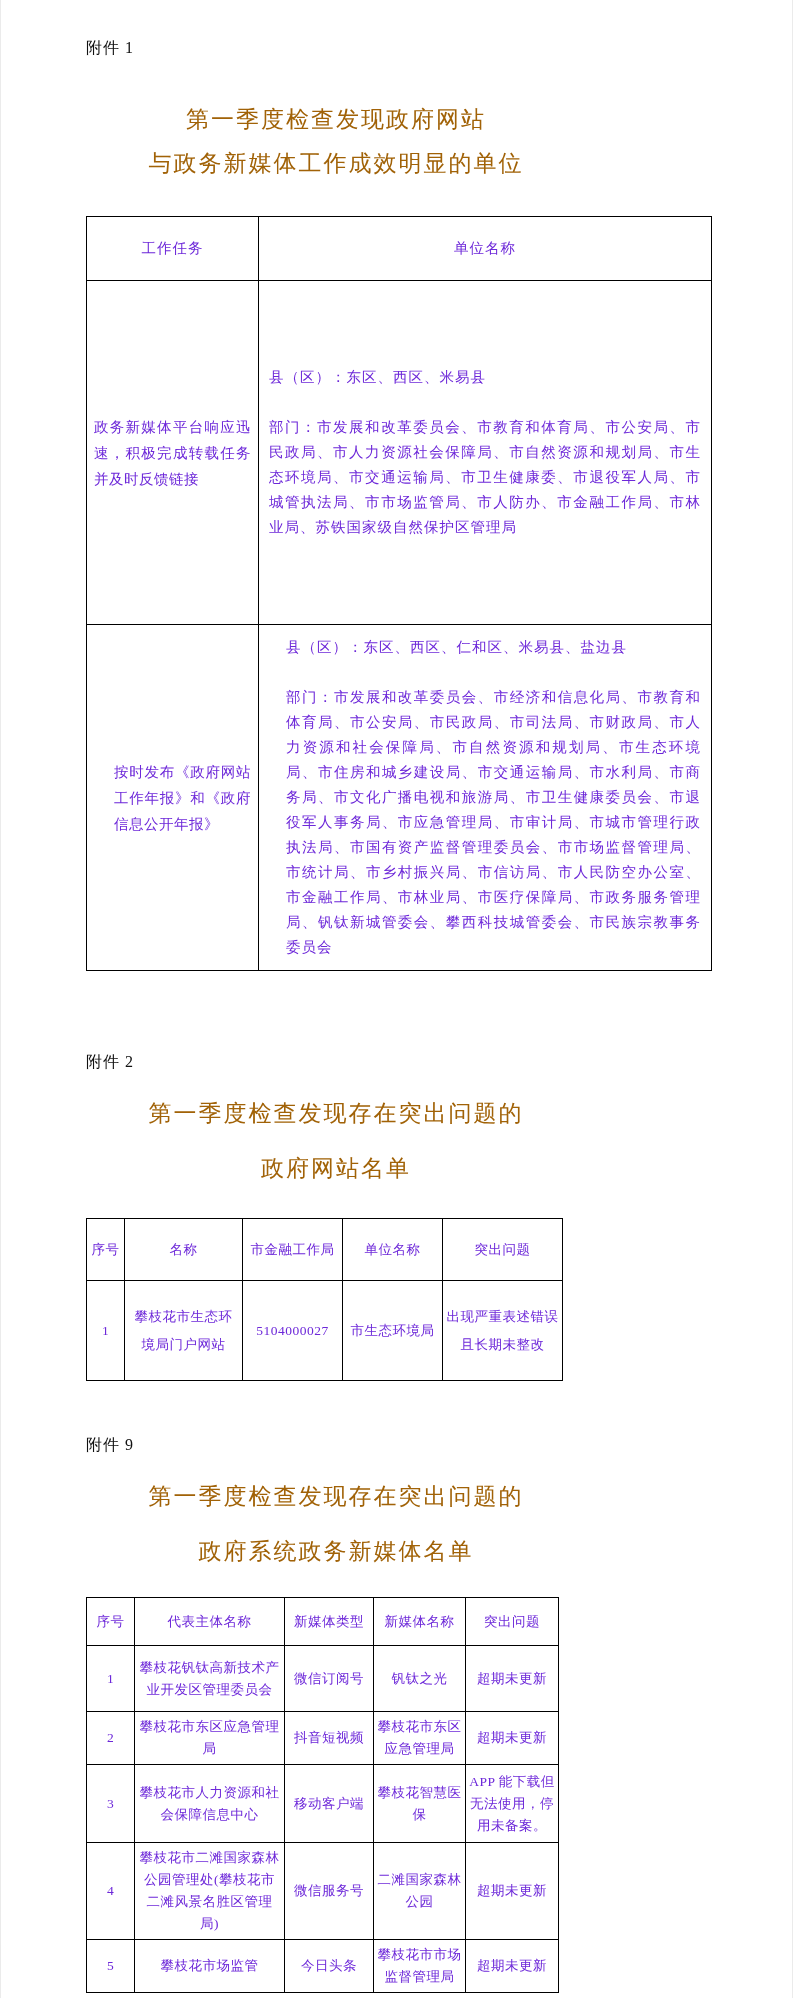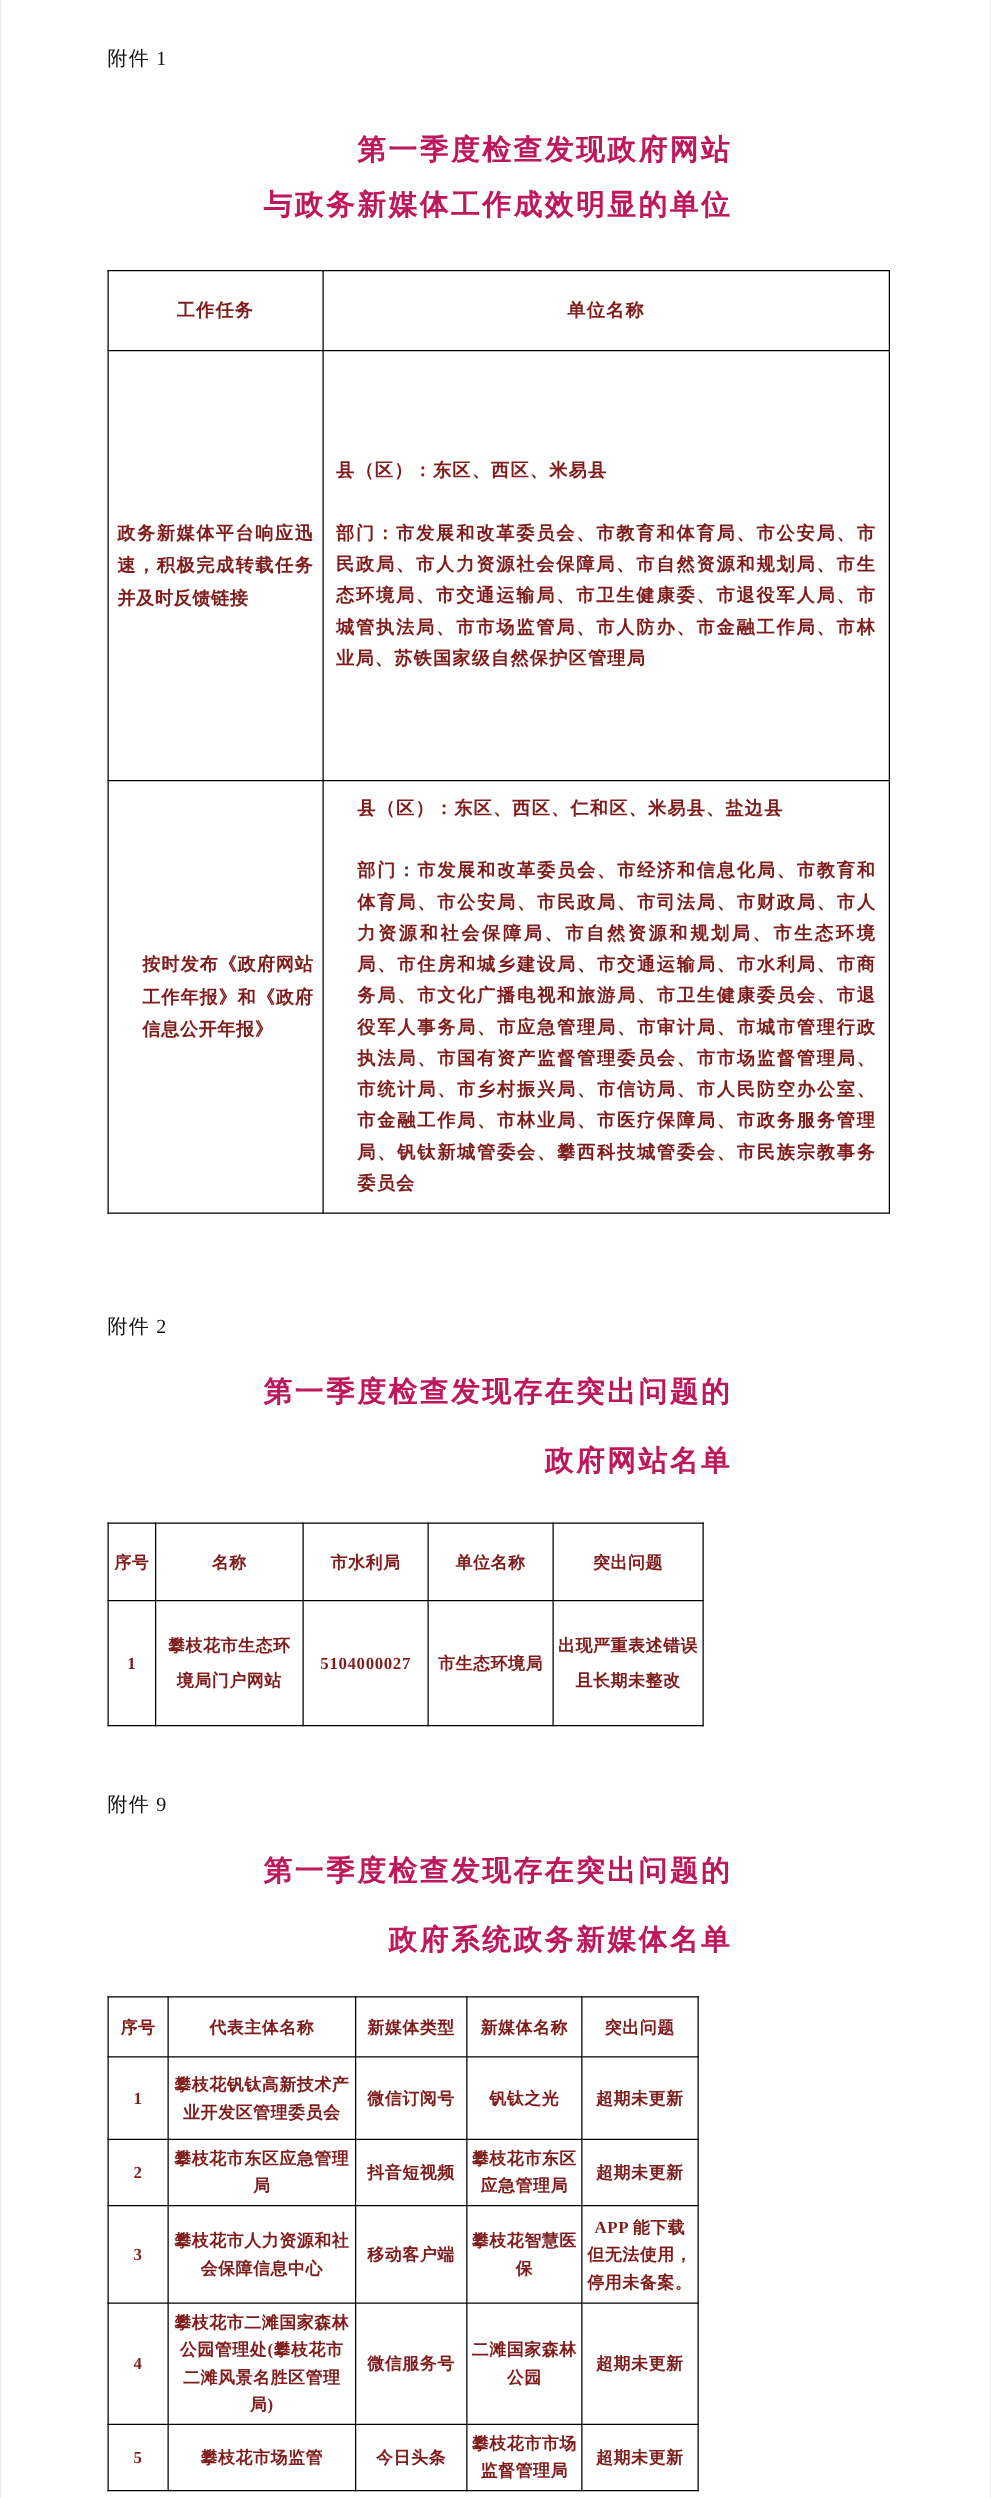--- a/index.html
+++ b/index.html
@@ -22,36 +22,35 @@
 
   .att-label {
     font-size: 16px;
     letter-spacing: 1px;
     color: #111;
     line-height: 24px;
   }
   .doc-title {
     width: 500px;
     margin-top: 38px;
-    text-align: right;
-    font-weight: bold;
+    text-align: center;
+    font-weight: normal;
     font-size: 23px;
     letter-spacing: 2px;
-    color: #be185d;
+    color: #a16207;
     line-height: 44px;
   }
   .doc-title.wide-lead { margin-top: 12px; line-height: 55px; }
 
   table { border-collapse: collapse; table-layout: fixed; background: #fff; }
   td {
     border: 1.5px solid #000;
     vertical-align: middle;
-    color: #7f1d1d;
+    color: #6d28d9;
     word-break: break-all;
-    font-weight: bold;
   }
 
   
   .t1 { width: 625px; margin-top: 30px; font-size: 14.5px; }
   .t1 .hdr td { height: 64px; text-align: center; letter-spacing: 1px; }
   .t1 .row1 td { height: 344px; }
   .t1 .row2 td { height: 324px; padding-left: 27px; }
   .t1 .task-cell {
     padding: 8px 7px;
     line-height: 26px;
@@ -141,21 +140,21 @@
           <col style="width:38px">
             <col style="width:118px">
             <col style="width:100px">
             <col style="width:100px">
             <col style="width:120px">
         </colgroup>
         <tbody>
           <tr class="hdr">
             <td>序号</td>
             <td>名称</td>
-            <td>市水利局</td>
+            <td>市金融工作局</td>
             <td>单位名称</td>
             <td>突出问题</td>
           </tr>
           <tr class="drow">
             <td>1</td>
             <td>攀枝花市生态环境局门户网站</td>
             <td>5104000027</td>
             <td>市生态环境局</td>
             <td>出现严重表述错误且长期未整改</td>
           </tr>

